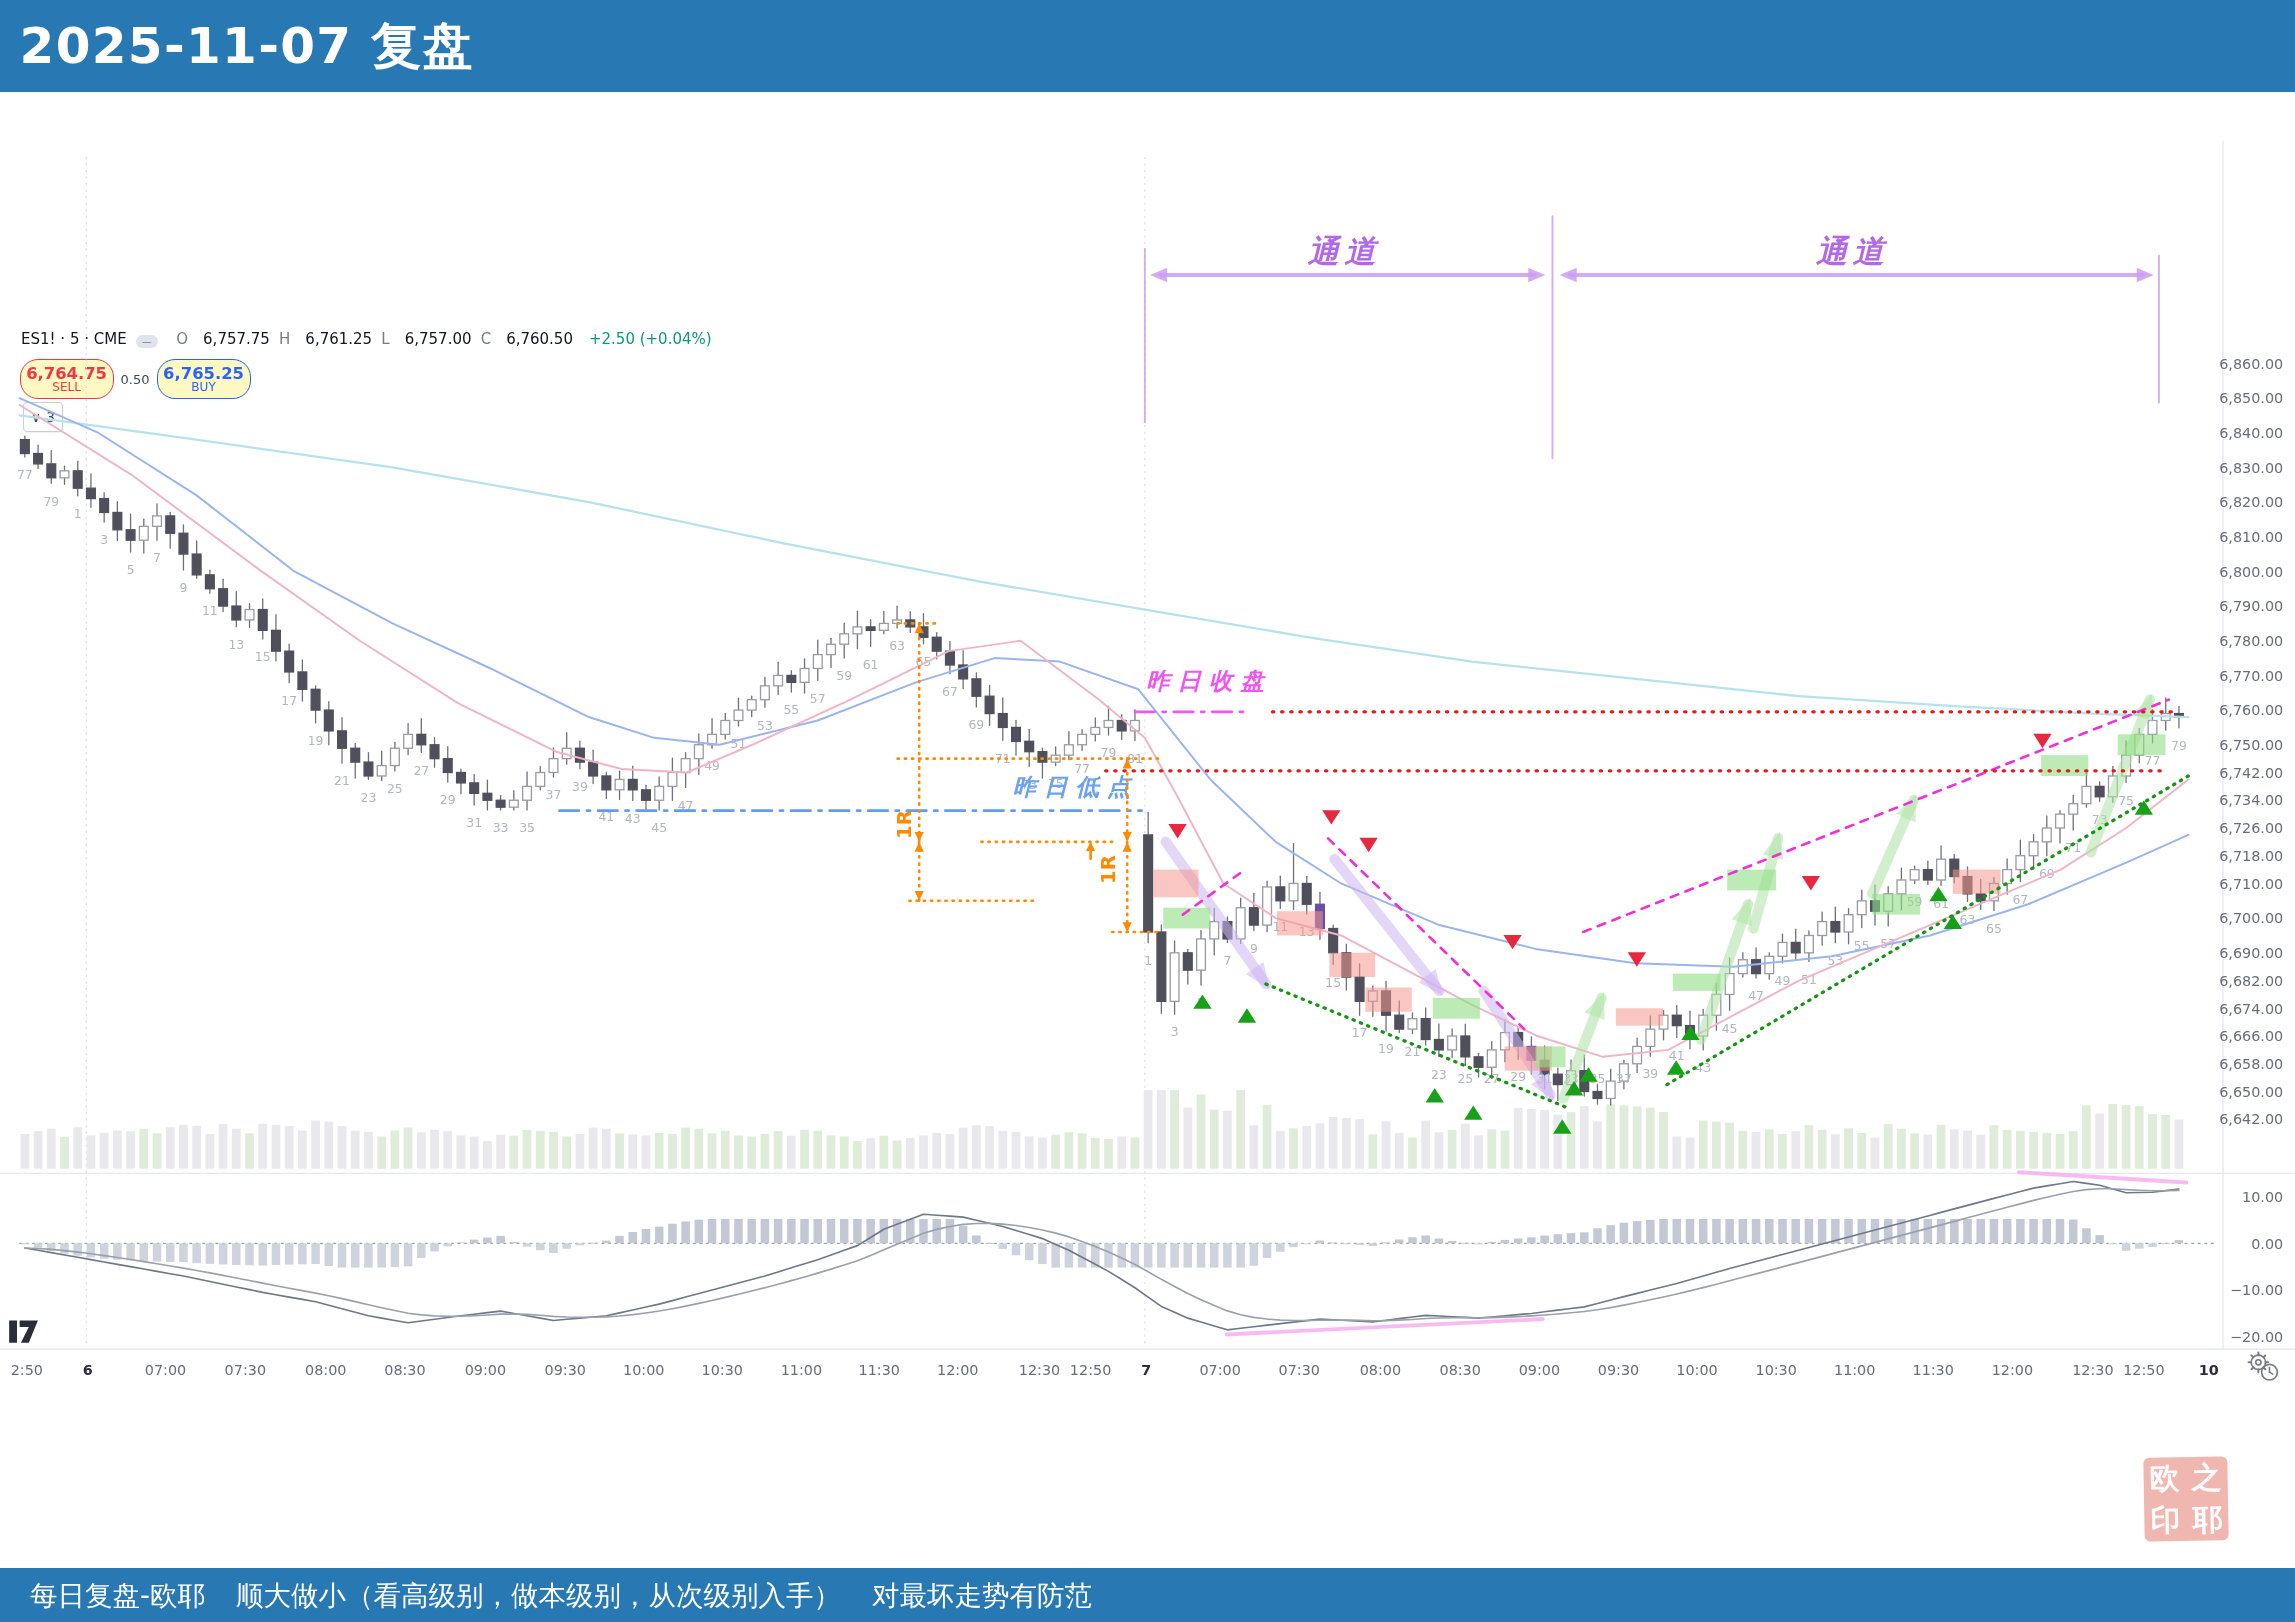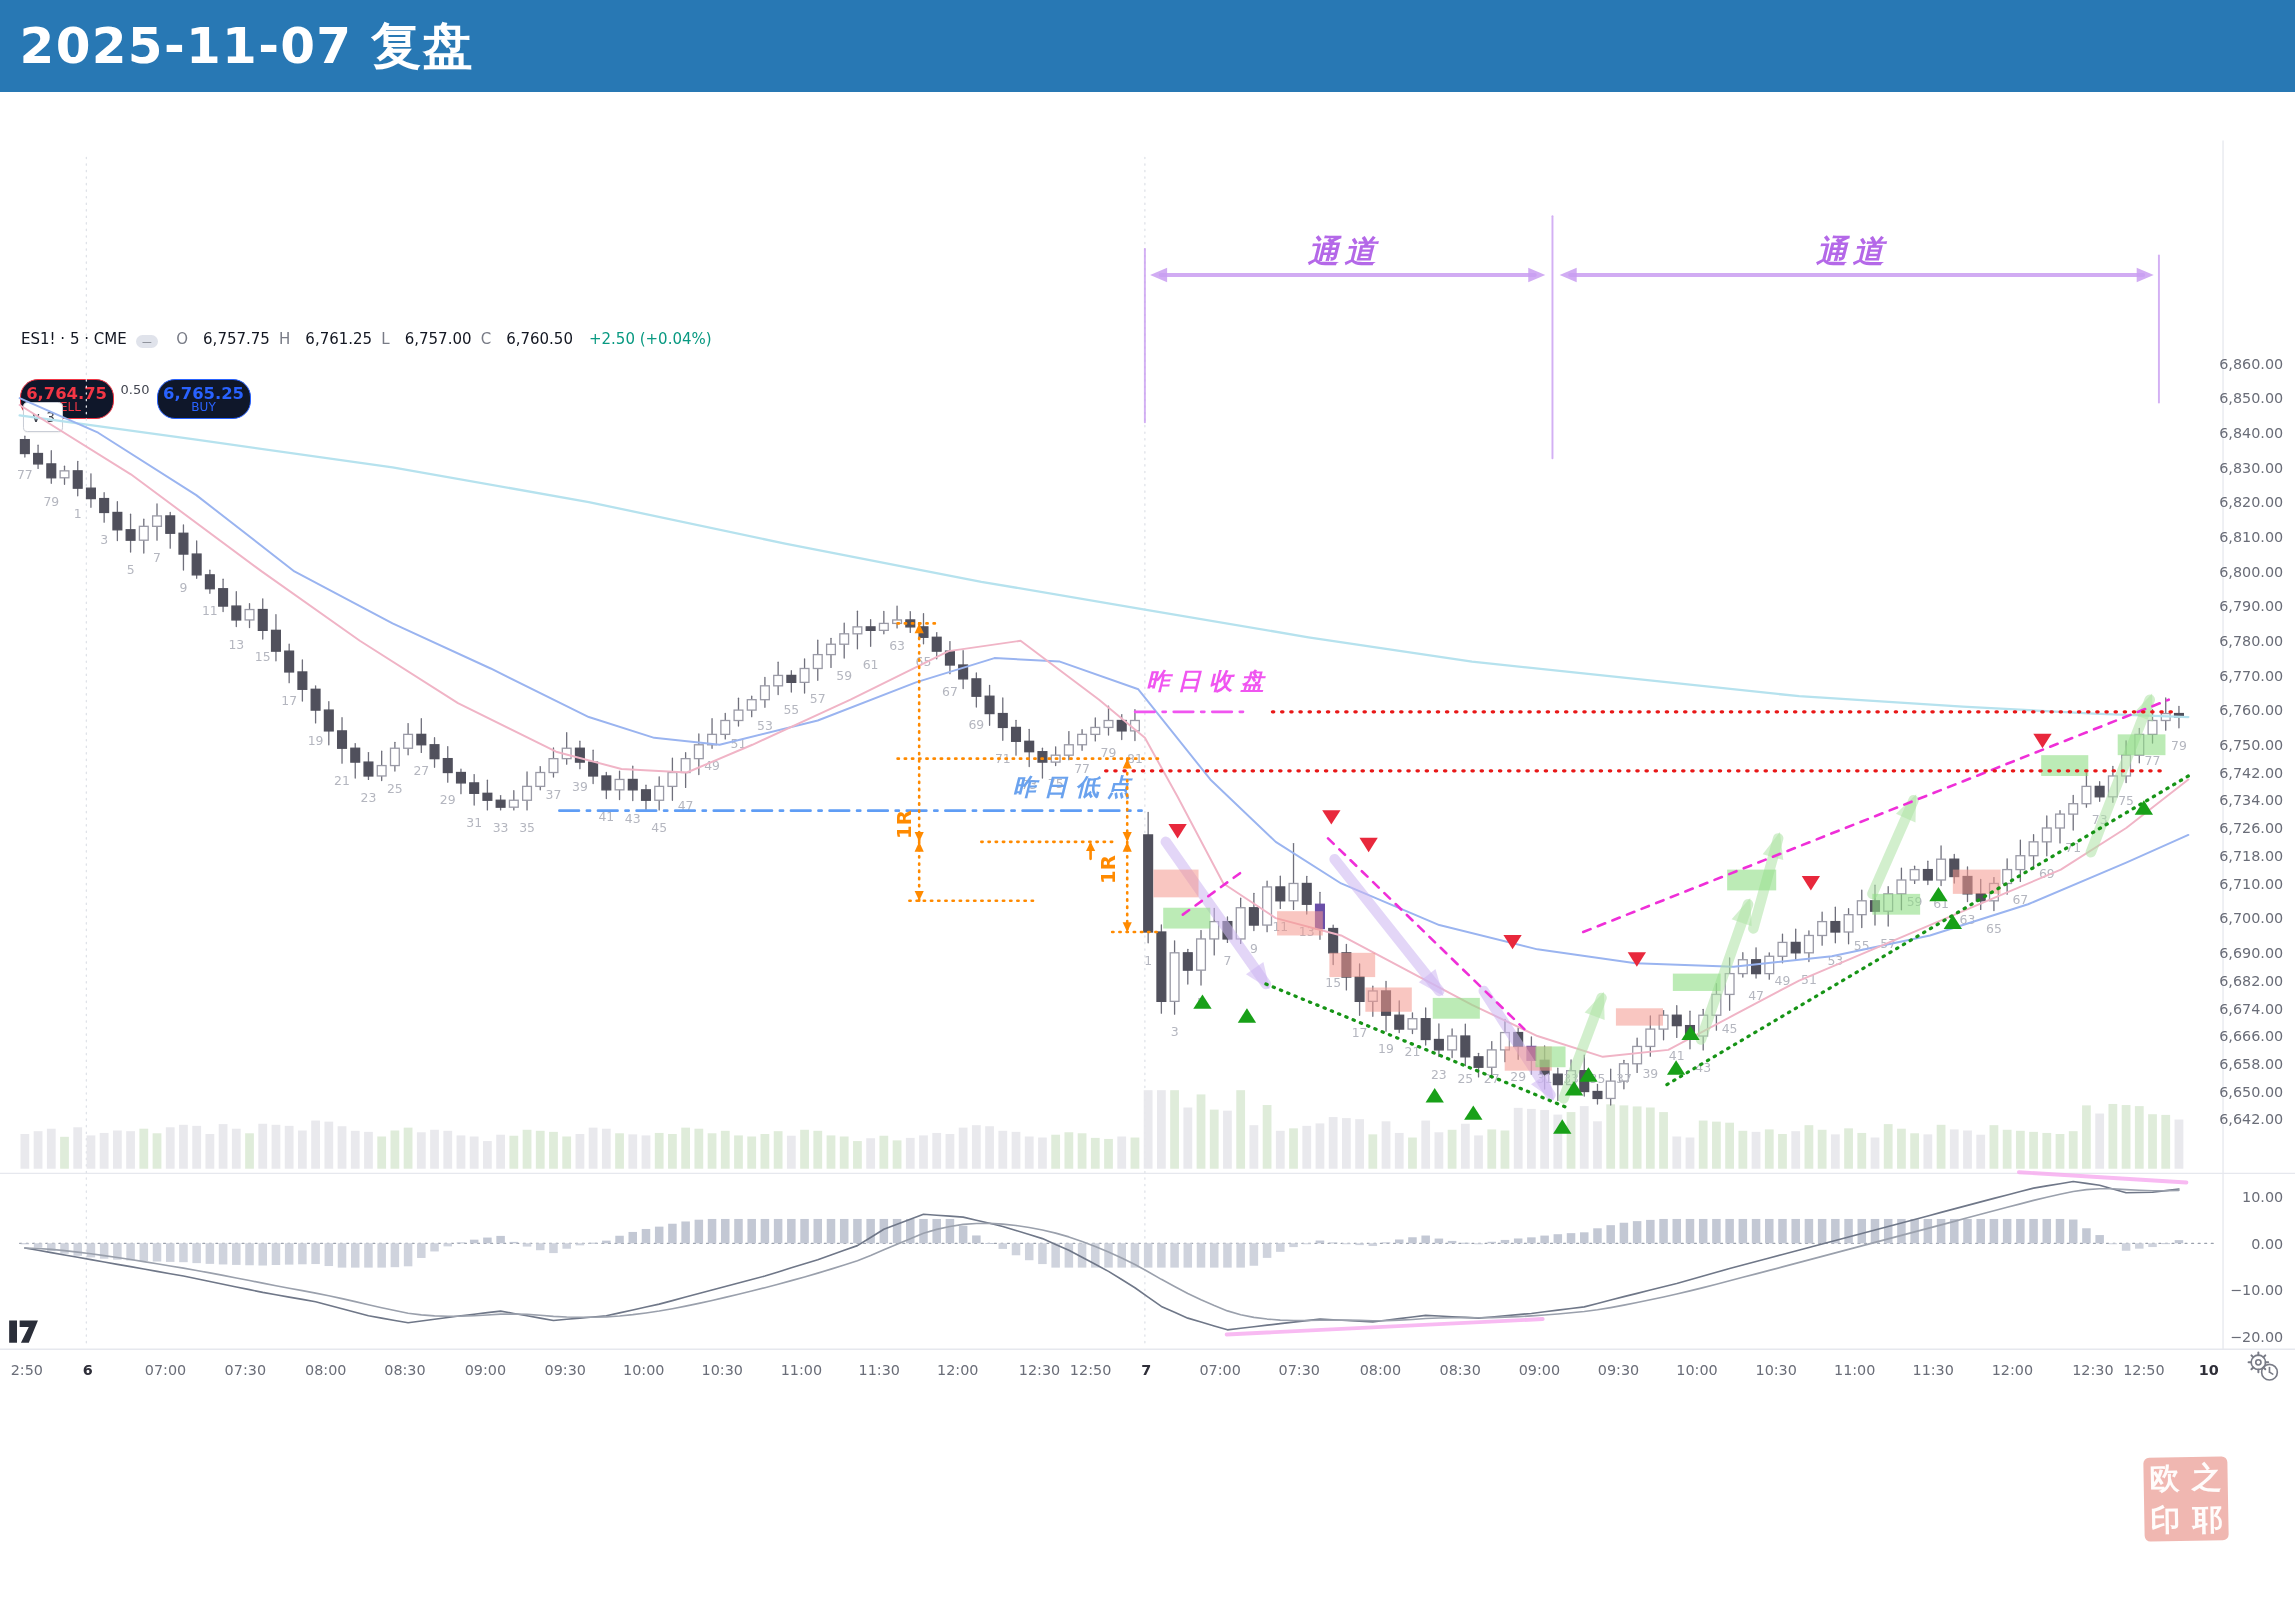--- a/index.html
+++ b/index.html
@@ -9,21 +9,21 @@
   .bottombar{position:absolute;left:0;top:1568px;width:2295px;height:55px;background:#2878b4;display:flex;align-items:center;color:#fff;font-size:27.5px;}
   .bottombar span{margin-left:31px;white-space:nowrap;}
   .bottombar span:first-child{margin-left:30px;}
   .tickerline{position:absolute;left:21px;top:330px;font-size:15px;color:#434651;display:flex;align-items:flex-end;white-space:nowrap;}
   .tickerline .sym{font-weight:500;color:#131722;}
   .tickerline .pill{display:inline-flex;align-items:center;justify-content:center;width:22px;height:13px;border-radius:6.5px;background:#e0e3eb;color:#787b86;font-size:9.8px;margin:0 9.2px;}
   .tickerline .lbl{color:#787b86;margin-left:9.2px;}
   .tickerline .val{color:#131722;margin-left:15px;}
   .tickerline .chg{color:#089981;margin-left:16px;}
   .quoterow{position:absolute;left:19.6px;top:359px;display:flex;align-items:center;}
-  .qchip{width:92px;height:38px;border-radius:18px;border:1.6px solid;display:flex;flex-direction:column;align-items:center;justify-content:center;background:#0f172a;cursor:pointer;margin-top:20px;}
+  .qchip{width:92px;height:38px;border-radius:18px;border:1.6px solid;display:flex;flex-direction:column;align-items:center;justify-content:center;background:#fef9c3;cursor:pointer;}
   .qchip .p{font-size:16.4px;font-weight:bold;line-height:17px;}
   .qchip .t{font-size:12px;line-height:11.8px;}
   .qchip.sell{border-color:#f23645;color:#f23645;}
   .qchip.buy{border-color:#2962ff;color:#2962ff;}
   .spread{font-size:13px;color:#434651;margin:0 7px;}
   .chip3{position:absolute;left:23px;top:402px;min-width:38px;height:27.5px;border:1px solid #c9cdd6;border-radius:4.6px;background:#fff;display:flex;align-items:center;justify-content:center;font-size:13.7px;color:#434651;gap:5.2px;box-shadow:0 0.7px 1.3px rgba(0,0,0,.06);}
   .seal{position:absolute;left:2144px;top:1457px;width:84px;height:84px;background:rgba(226,112,100,0.5);border-radius:5.9px;display:grid;grid-template-columns:1fr 1fr;grid-template-rows:1fr 1fr;align-items:center;justify-items:center;transform:rotate(-1deg);}
   .seal div{color:rgba(255,255,255,.95);font-family:"DejaVu Serif",serif;font-weight:bold;font-size:30px;line-height:1;}
   svg text{font-family:"DejaVu Sans",sans-serif;}
 </style>
@@ -1025,14 +1025,19 @@
       </g>
     </svg>
 
   <div class="seal">
     <div>欧</div>
     <div>之</div>
     <div>印</div>
     <div>耶</div>
   </div>
 
+  <div class="bottombar">
+    <span>每日复盘-欧耶</span>
+    <span>顺大做小（看高级别，做本级别，从次级别入手）</span>
+    <span>对最坏走势有防范</span>
+  </div>
 </div>
 
 
 </body></html>

